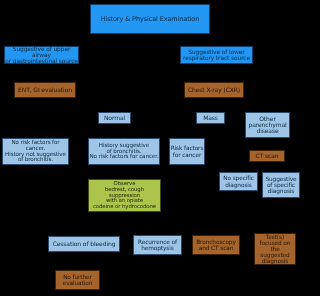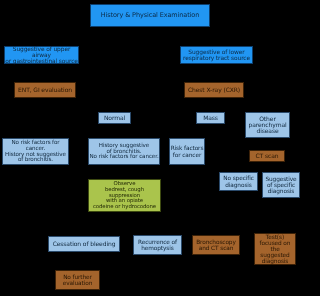--- a/index.html
+++ b/index.html
@@ -136,21 +136,21 @@
   <div class="edge hline" style="left:228px; top:214px; width:12px;"></div>
   <div class="edge vline" style="left:228px; top:214px; height:28px;"></div>
   <div class="edge hline" style="left:216px; top:240px; width:14px;"></div>
 
   <div class="edge vline" style="left:272px; top:198px; height:30px;"></div>
   <div class="arrow" style="left:269px; top:226px;"></div>
 
   <div class="edge vline" style="left:77px; top:254px; height:14px;"></div>
   <div class="arrow" style="left:74px; top:266px;"></div>
 
-  <div class="node n-blue" style="left:90px; top:4px; width:120px; height:23px; font-size:6.5px;">History &amp; Physical Examination</div>
+  <div class="node n-blue" style="left:90px; top:4px; width:120px; height:30px; font-size:6.5px;">History &amp; Physical Examination</div>
 
   <div class="node n-lblue" style="left:4px; top:46px; width:75px; height:18px; font-size:5.9px; background:#2196f3; border-color:#0d3f6e;">Suggestive of upper airway
 or gastrointestinal source</div>
 
   <div class="node n-blue" style="left:180px; top:46px; width:73px; height:18px; font-size:5.9px;">Suggestive of lower
 respiratory tract source</div>
 
   <div class="node n-brown" style="left:14px; top:82px; width:62px; height:16px; font-size:6px;">ENT, GI evaluation</div>
 
   <div class="node n-brown" style="left:184px; top:82px; width:60px; height:16px; font-size:6px;">Chest X-ray (CXR)</div>

